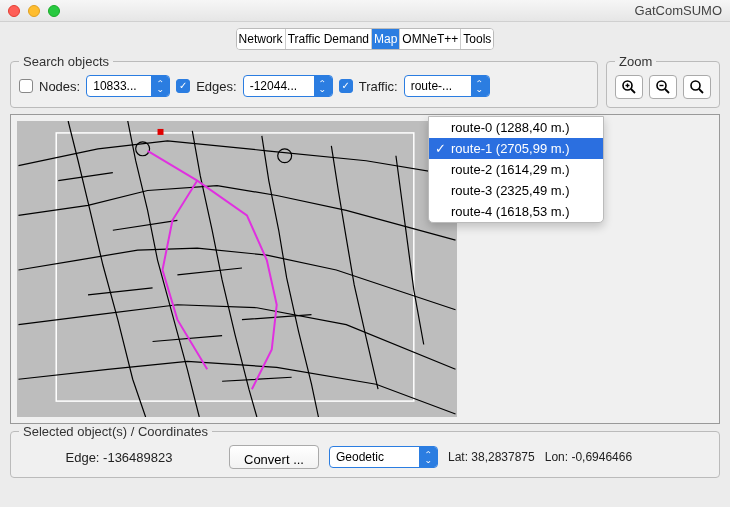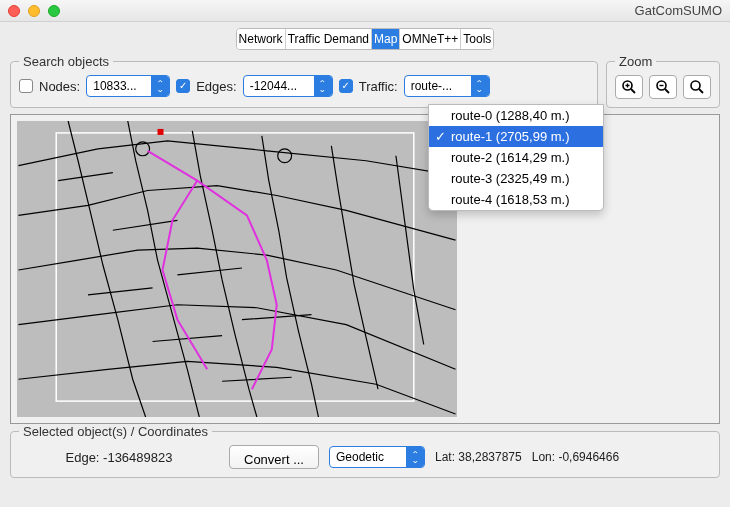--- a/index.html
+++ b/index.html
@@ -57,21 +57,21 @@
     background:#2b7de1; color:#fff; width:18px; height:100%;
     border-top-right-radius:3px; border-bottom-right-radius:3px;
     display:flex; align-items:center; justify-content:center; margin-left:auto;
     font-size:10px;
   }
   .sel .arrow::before { content:"⌃"; position:absolute; transform:translateY(-3px) scaleX(1.2); font-size:8px;}
   .sel .arrow::after { content:"⌄"; position:absolute; transform:translateY(3px) scaleX(1.2); font-size:8px;}
   .zoom-btns { display:flex; gap:6px; }
   .zbtn { width:28px; height:24px; border:1px solid #aaa; border-radius:4px; background:#fff; display:flex; align-items:center; justify-content:center;}
   .dropdown {
-    position:absolute; right:126px; top:104px; width:176px;
+    position:absolute; right:126px; top:116px; width:176px;
     background:#fff; border:1px solid #bbb; border-radius:0 0 5px 5px;
     box-shadow:0 4px 10px rgba(0,0,0,.2); z-index:50; overflow:hidden;
     font-size:13px;
   }
   .dd-item { padding:3px 10px 3px 22px; position:relative; white-space:nowrap;}
   .dd-item.sel-active { background:#2b6fe0; color:#fff;}
   .dd-item.sel-active::before { content:"✓"; position:absolute; left:6px; }
   .map-wrap {
     margin-top:6px; border:1px solid #999; background:#f0f0f0; height:310px;
     display:flex; padding:6px; position:relative;
@@ -195,21 +195,21 @@
         <rect x="140" y="8" width="6" height="6" fill="#e00000"></rect>
       </svg>
     </div>
   </div>
 
   <fieldset class="status-group">
     <legend>Selected object(s) / Coordinates</legend>
     <div class="status-row">
       <div class="edge-val">Edge: -136489823</div>
       <button class="btn">Convert ...</button>
-      <div class="sel" style="width:96px; border-color:#2b7de1">
+      <div class="sel" style="width:109px; border-color:#2b7de1">
         <span>Geodetic</span>
         <span class="arrow"></span>
       </div>
       <span class="coord">Lat: 38,2837875</span>
       <span class="coord">Lon: -0,6946466</span>
     </div>
   </fieldset>
 </div>
 
 <div class="dropdown">

